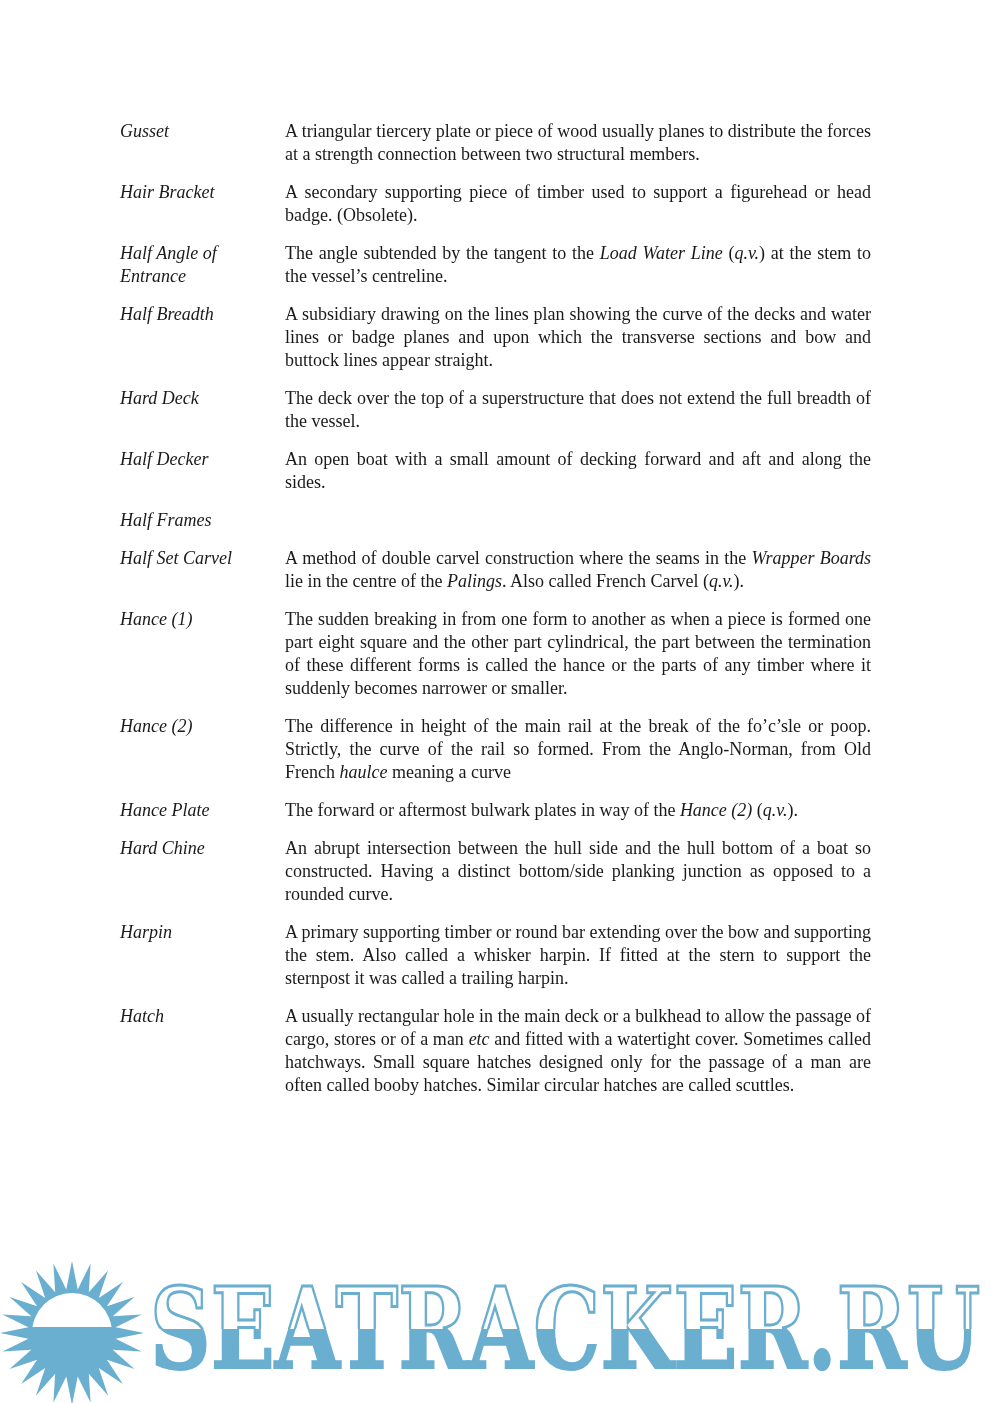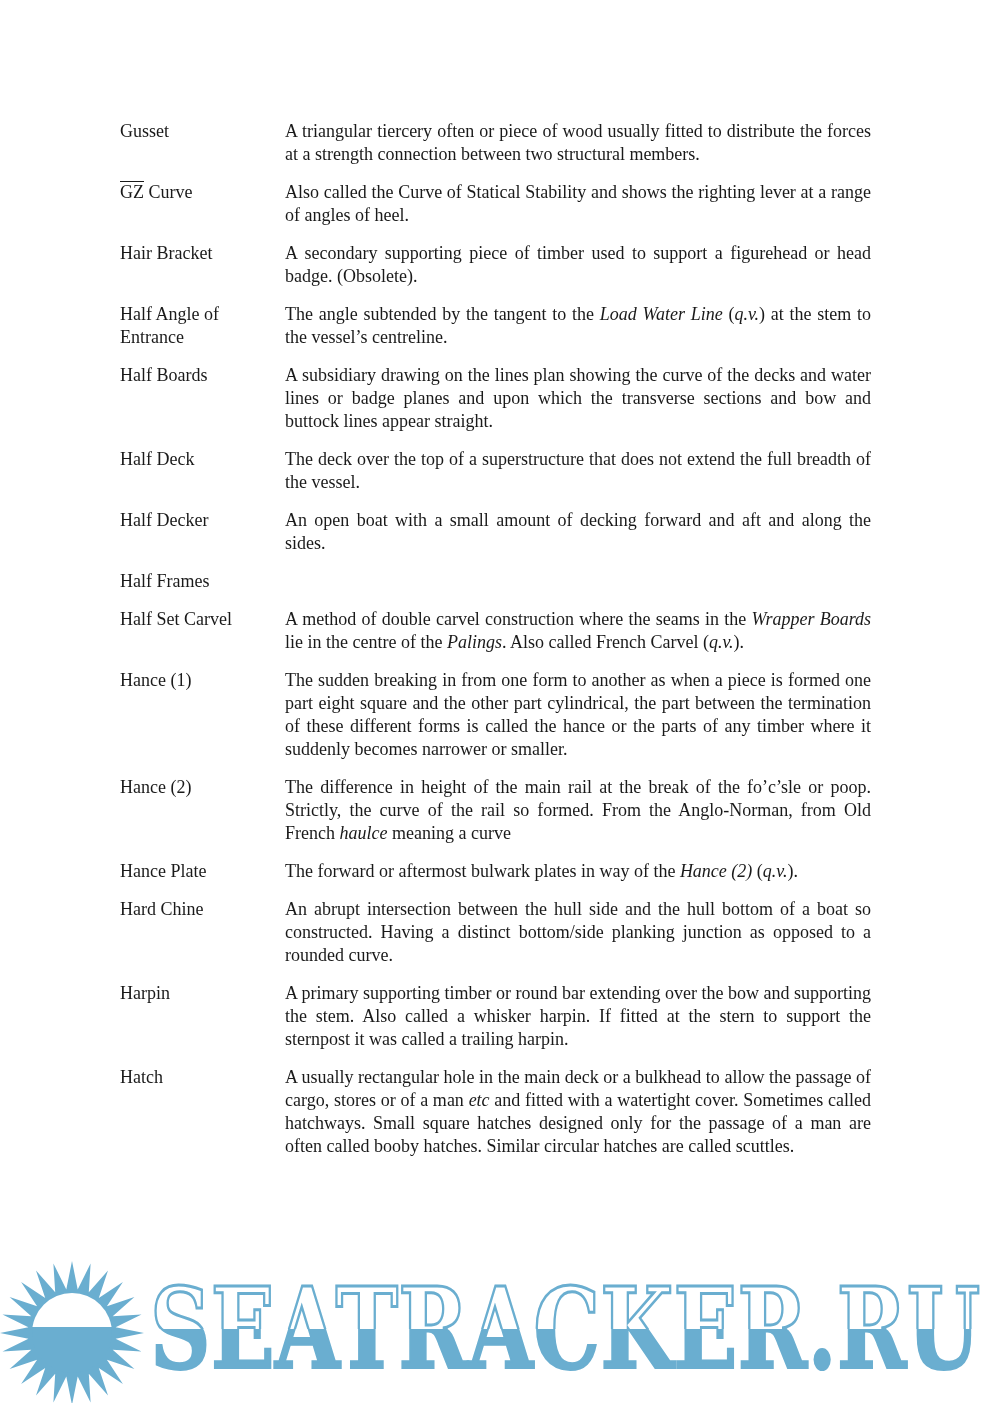--- a/index.html
+++ b/index.html
@@ -1,53 +1,49 @@
 <!DOCTYPE html>
 <html><head>
 <meta charset="utf-8">
 <style>
   html, body { margin: 0; padding: 0; background: #ffffff; }
   body { width: 991px; height: 1403px; position: relative; overflow: hidden;
          font-family: "Liberation Serif", "DejaVu Serif", serif; color: #1a1a1a; }
   .page { position: absolute; left: 0; top: 0; width: 991px; height: 1403px; }
   .glossary { position: absolute; left: 120px; top: 120px; width: 751px; }
   .entry { display: flex; margin-bottom: 15px; font-size: 18px; line-height: 23px; }
-  .term { width: 165px; flex: 0 0 165px; }
+  .term { width: 165px; flex: 0 0 165px; font-style: italic; }
   .def { flex: 1; text-align: justify; }
   .def i { font-style: italic; }
   .ovl { text-decoration: overline; }
   .watermark { position: absolute; left: 0; top: 1255px; width: 991px; height: 148px; }
 </style>
 </head>
 <body>
 
 <div class="page">
   <div class="glossary" id="glossary">
       <div class="entry">
         <div class="term"><span>Gusset</span></div>
-        <div class="def">A triangular tiercery often or piece of wood usually fitted to distribute the forces at a strength connection between two structural members.</div>
-      </div>
-      <div class="entry">
-        <div class="term"><span class="ovl">GZ</span><span> Curve</span></div>
-        <div class="def">Also called the Curve of Statical Stability and shows the righting lever at a range of angles of heel.</div>
+        <div class="def">A triangular tiercery plate or piece of wood usually planes to distribute the forces at a strength connection between two structural members.</div>
       </div>
       <div class="entry">
         <div class="term"><span>Hair Bracket</span></div>
         <div class="def">A secondary supporting piece of timber used to support a figurehead or head badge.   (Obsolete).</div>
       </div>
       <div class="entry">
         <div class="term"><span>Half Angle of Entrance</span></div>
         <div class="def">The angle subtended by the tangent to the <i>Load Water Line</i> (<i>q.v.</i>) at the stem to the vessel’s centreline.</div>
       </div>
       <div class="entry">
-        <div class="term"><span>Half Boards</span></div>
+        <div class="term"><span>Half Breadth</span></div>
         <div class="def">A subsidiary drawing on the lines plan showing the curve of the decks and water lines or badge planes and upon which the transverse sections and bow and buttock lines appear straight.</div>
       </div>
       <div class="entry">
-        <div class="term"><span>Half Deck</span></div>
+        <div class="term"><span>Hard Deck</span></div>
         <div class="def">The deck over the top of a superstructure that does not extend the full breadth of the vessel.</div>
       </div>
       <div class="entry">
         <div class="term"><span>Half Decker</span></div>
         <div class="def">An open boat with a small amount of decking forward and aft and along the sides.</div>
       </div>
       <div class="entry">
         <div class="term"><span>Half Frames</span></div>
       </div>
       <div class="entry">

